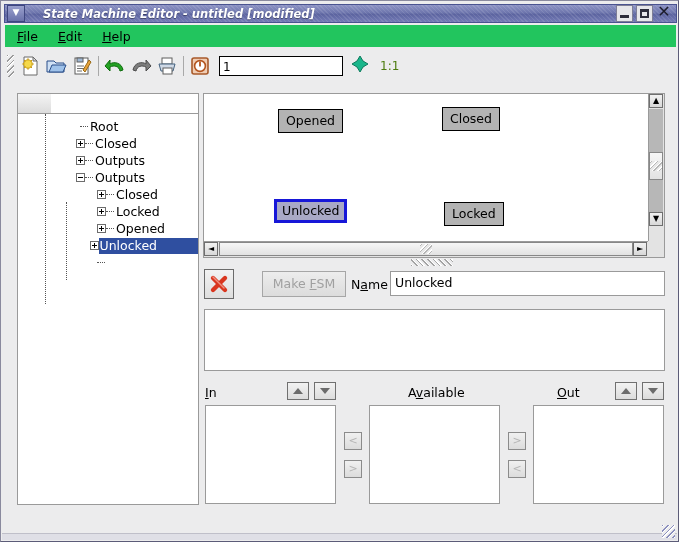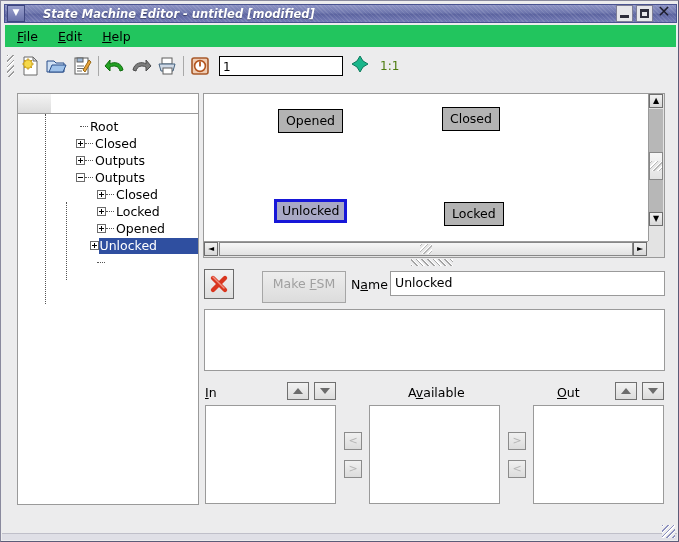--- a/index.html
+++ b/index.html
@@ -279,21 +279,21 @@
     left: 203px; top: 268px;
     width: 30px; height: 30px;
     background: linear-gradient(to bottom,#f2f2f2,#dedede);
     border: 1px solid #6b6b6b;
     box-sizing: border-box;
     display: flex; align-items: center; justify-content: center;
   }
   .make-fsm {
     position: absolute;
     left: 261px; top: 270px;
-    width: 84px; height: 32px;
+    width: 84px; height: 26px;
     background: linear-gradient(to bottom,#ededed,#dcdcdc);
     border: 1px solid #a6a6a6;
     box-sizing: border-box;
     color: #a0a0a0;
     font-size: 12.5px;
     text-align: center;
     line-height: 24px;
   }
   .make-fsm u { text-decoration: underline; }
   .name-label {

